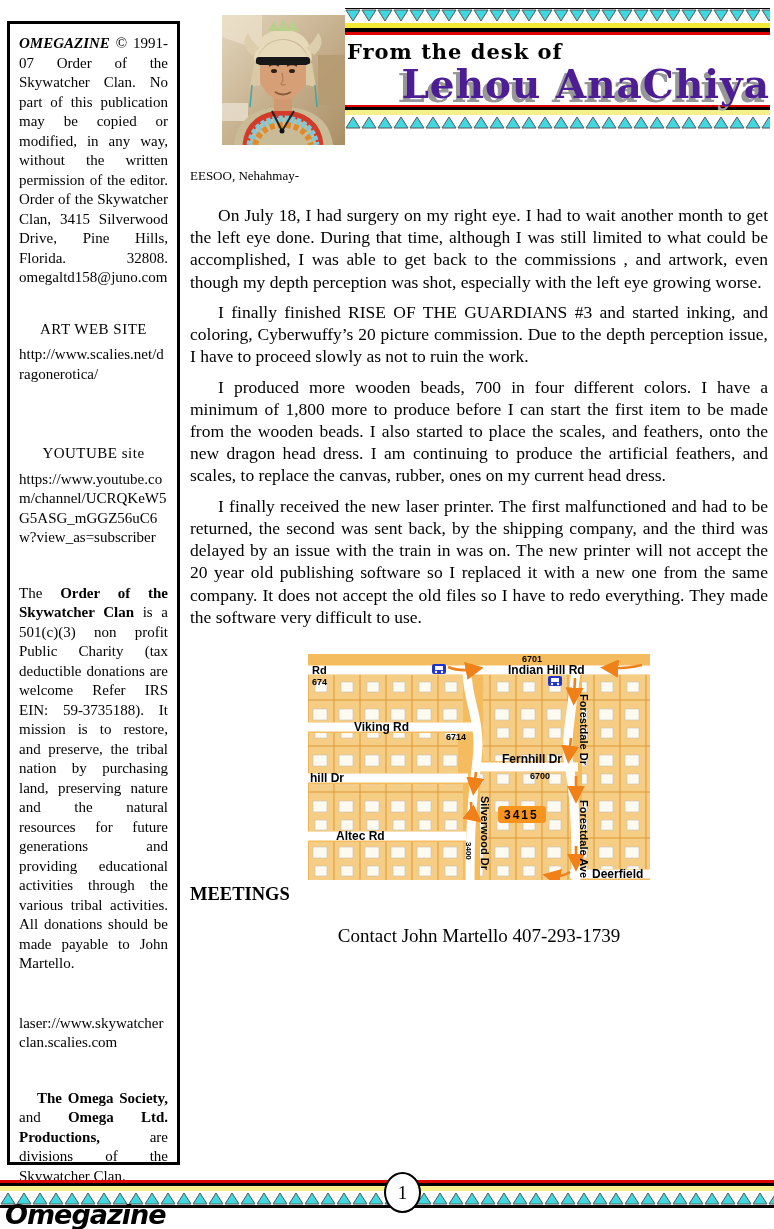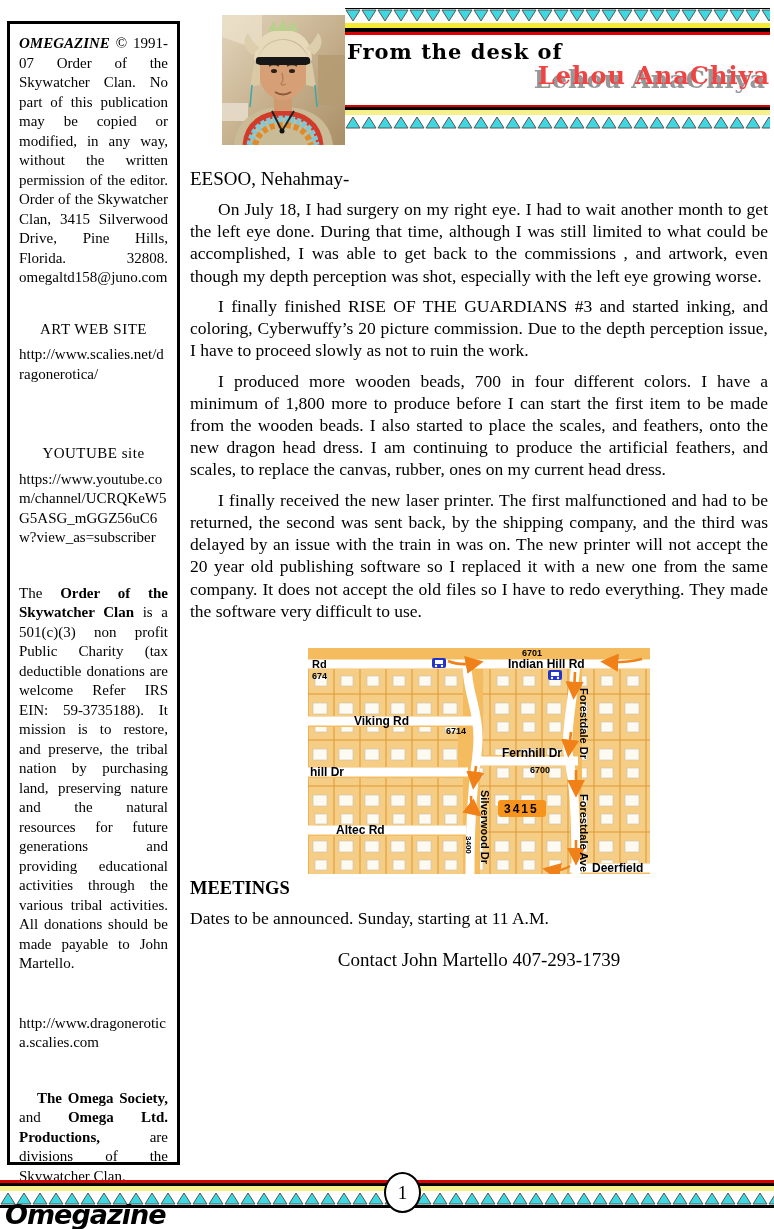--- a/index.html
+++ b/index.html
@@ -32,27 +32,27 @@
   .tri-row { display:block; width:100%; height:14px; }
   .banner-mid { position:relative; height:70px; background:#fff; }
   .from-desk {
     position:absolute; left:2px; top:4px;
     font-family:"DejaVu Serif", serif; font-weight:bold;
     font-size:21px; letter-spacing:1px;
   }
   .big-name {
     position:absolute; right:0px; top:26px; white-space:nowrap;
     font-family:"DejaVu Serif", serif; font-weight:bold;
-    font-size:24px; letter-spacing:1px;
-    color:#ef4444; text-shadow:-4px 4px 0 #979797;
+    font-size:39px; letter-spacing:1px;
+    color:#4c1d95; text-shadow:-4px 4px 0 #979797;
   }
 
   
   .main { position:absolute; left:190px; top:168px; width:578px; }
-  .salutation { font-size:19px; margin-bottom:8px; }
+  .salutation { font-size:13px; margin-bottom:20px; }
   .body-p {
     font-size:17.5px; line-height:1.27; text-align:justify;
     text-indent:28px; margin-bottom:8px;
   }
 
   
   .map-wrap { width:342px; margin:26px auto 0 auto; }
   .map-wrap svg { display:block; }
 
   
@@ -88,21 +88,21 @@
     <div class="sb-url">http://www.scalies.net/dragonerotica/</div>
 
     <div class="gap-lg"></div>
     <div class="sb-head">YOUTUBE site</div>
     <div class="sb-url">https://www.youtube.com/channel/UCRQKeW5G5ASG_mGGZ56uC6w?view_as=subscriber</div>
 
     <div class="gap-md"></div>
     <p class="sb-p"><span>The </span><b>Order of the Skywatcher Clan</b><span> is a 501(c)(3) non profit Public Charity (tax deductible donations are welcome Refer IRS EIN: 59-3735188). It mission is to restore, and preserve, the tribal nation by purchasing land, preserving nature and the natural resources for future generations and providing educational activities through the various tribal activities. All donations should be made payable to John Martello.</span></p>
 
     <div class="gap-md"></div>
-    <div class="sb-url">http://www.dragonerotica.scalies.com</div>
+    <div class="sb-url">laser://www.skywatcherclan.scalies.com</div>
 
     <div class="gap-md"></div>
     <p class="sb-p indent1"><b>The Omega Society,</b><span> and </span><b>Omega Ltd. Productions,</b><span> are divisions of the Skywatcher Clan.</span></p>
   </aside>
 
   <div class="photo">
     <svg width="123" height="130" viewBox="0 0 123 130">
       <defs>
         <linearGradient id="bgph" x1="0" y1="0" x2="1" y2="1">
           <stop offset="0" stop-color="#e3d6bd"></stop>
@@ -266,21 +266,20 @@
           <text x="284" y="224" font-size="12">Deerfield</text>
           <text transform="translate(173 142) rotate(90)" font-size="11">Silverwood Dr</text>
           <text transform="translate(158 188) rotate(90)" font-size="8">3400</text>
           <text transform="translate(272 40) rotate(90)" font-size="11">Forestdale Dr</text>
           <text transform="translate(272 146) rotate(90)" font-size="11">Forestdale Ave</text>
         </g>
       </svg>
     </div>
 
     <div class="meet-head">MEETINGS</div>
-    <div class="meet-line">Dates to be announced. Sunday,  starting at 11 A.M.</div>
     <div class="meet-contact">Contact John Martello 407-293-1739</div>
   </main>
 
   <div class="footer-strip">
     <div style="height:3px;background:#dd0000;"></div>
     <div style="height:3px;background:#000;"></div>
     <div style="height:5px;background:#f6f08a;"></div>
     <svg class="tri-row" width="774" height="14">
       <defs>
           <pattern id="triUpF" width="16" height="14" patternUnits="userSpaceOnUse">

